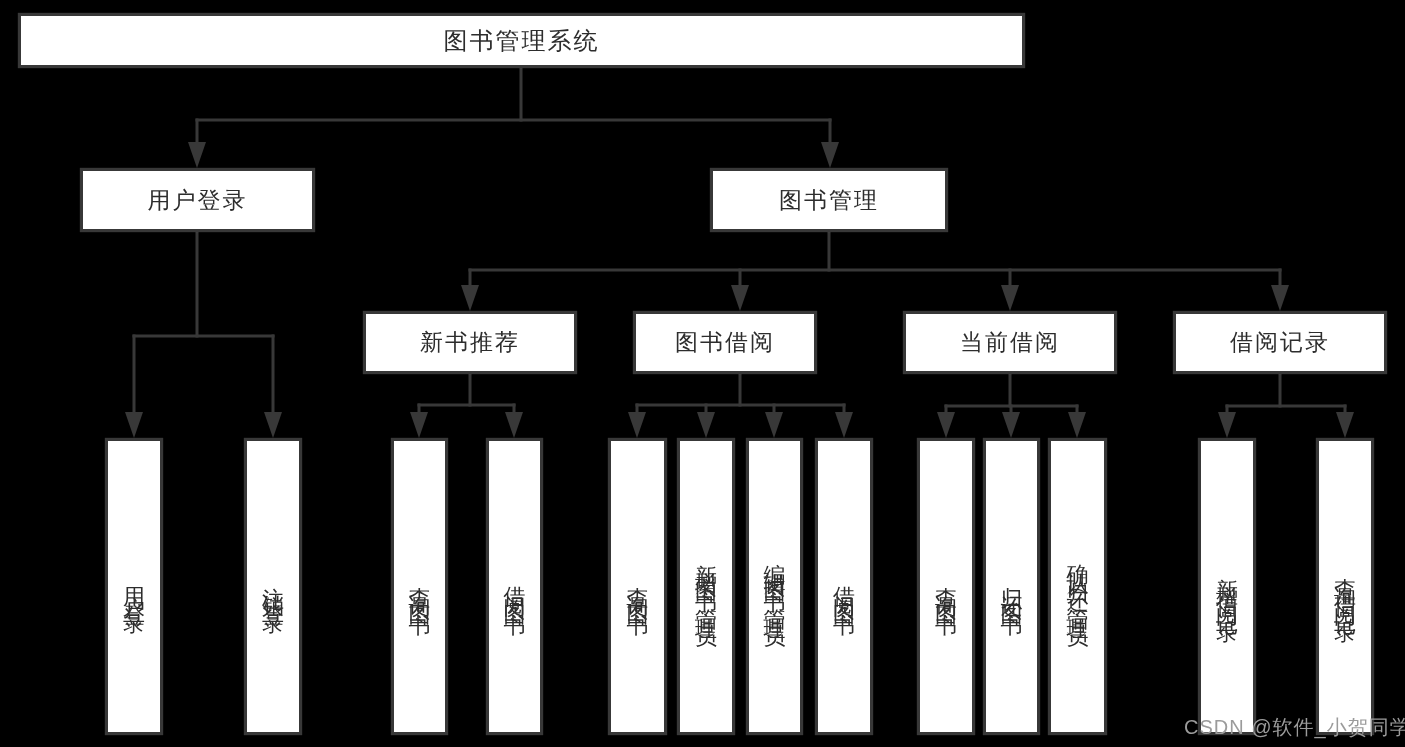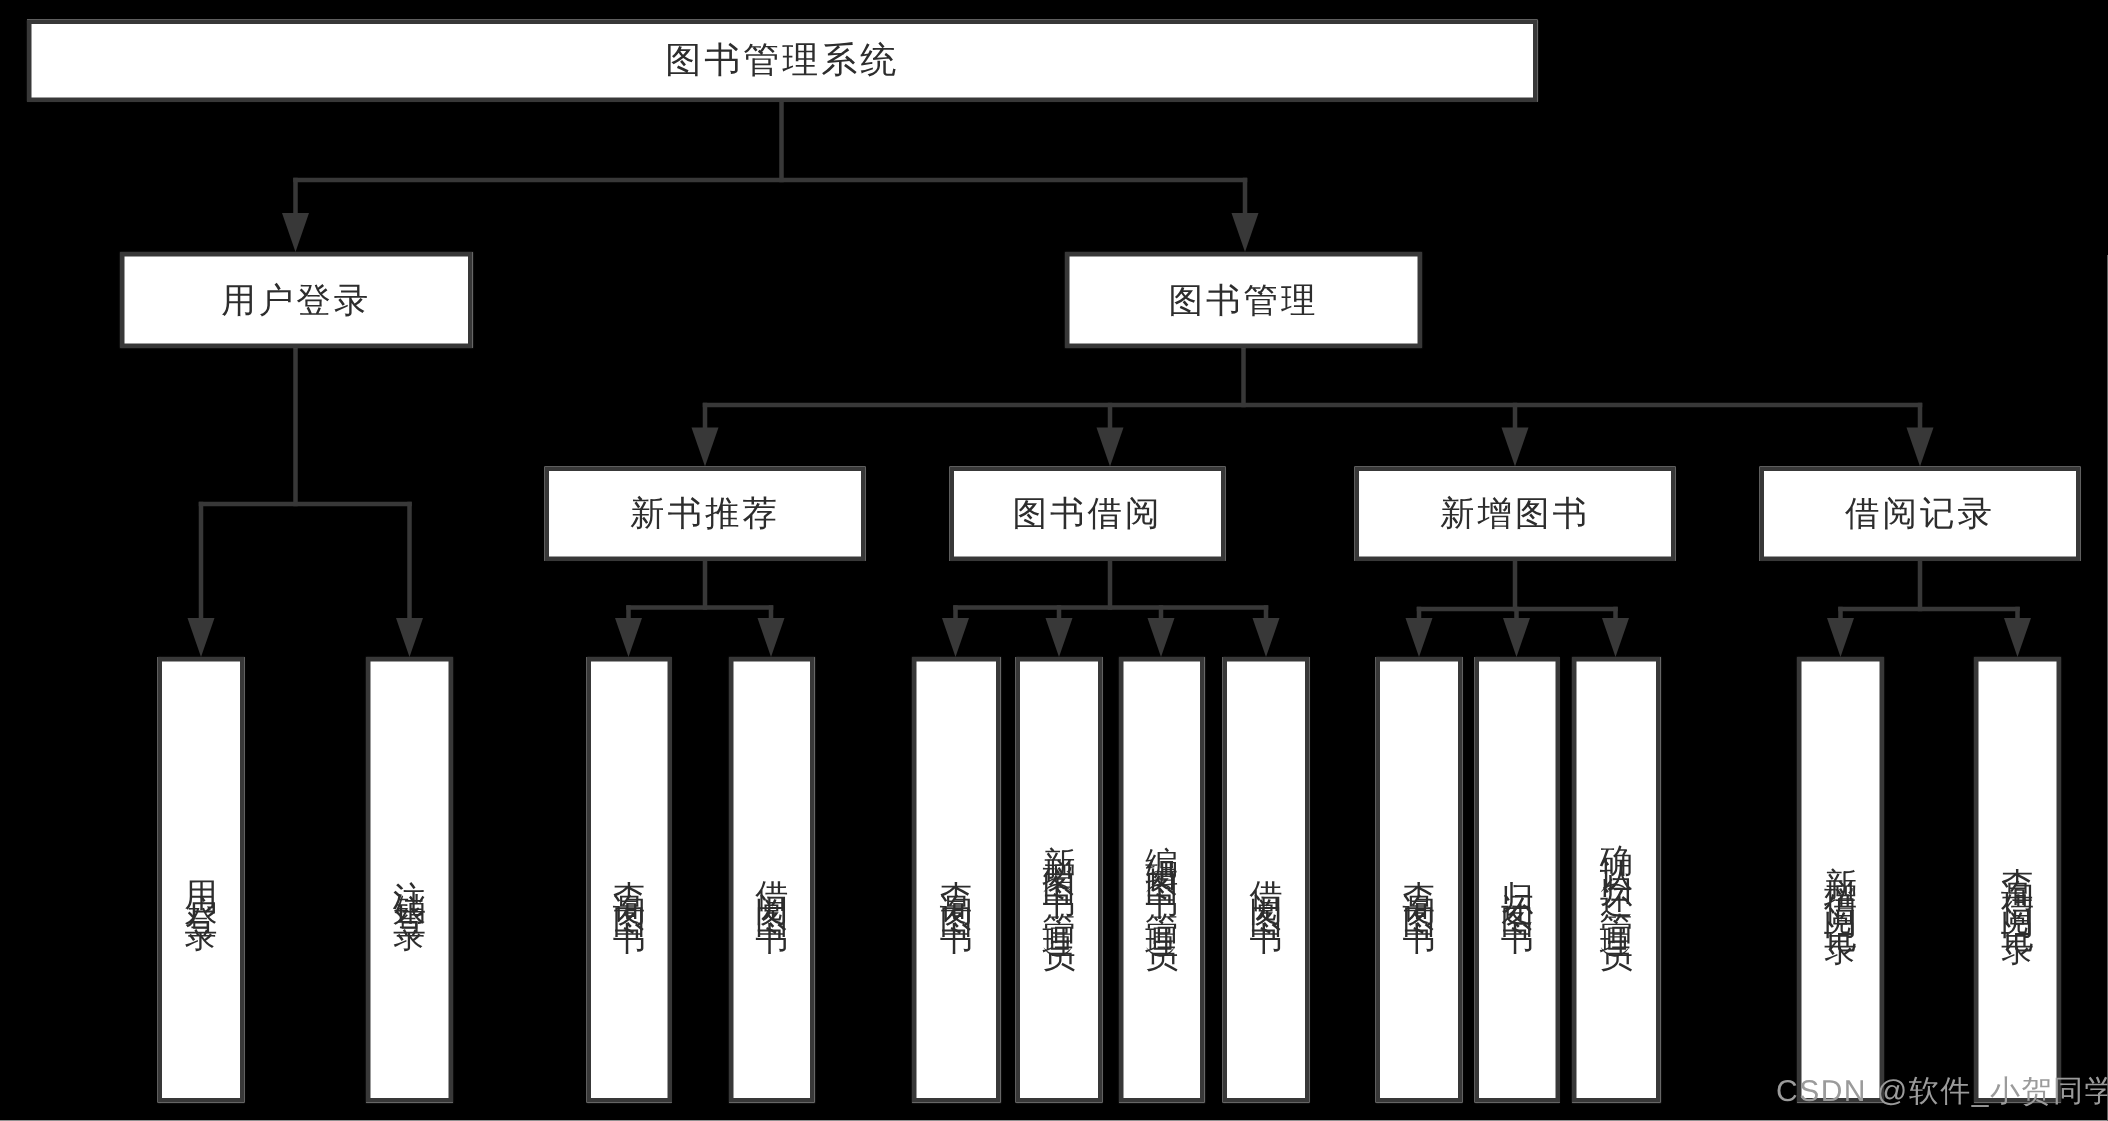--- a/index.html
+++ b/index.html
@@ -138,21 +138,21 @@
     <span>图书管理</span>
   </div>
 
   <div class="node h" style="left:363px;top:311px;width:214px;height:63px">
     <span>新书推荐</span>
   </div>
   <div class="node h" style="left:633px;top:311px;width:184px;height:63px">
     <span>图书借阅</span>
   </div>
   <div class="node h" style="left:903px;top:311px;width:214px;height:63px">
-    <span>新增图书</span>
+    <span>当前借阅</span>
   </div>
   <div class="node h" style="left:1173px;top:311px;width:214px;height:63px">
     <span>借阅记录</span>
   </div>
 
   <div class="node v" style="left:105px;top:438px;width:58px;height:297px">
     <span>用户登录</span>
   </div>
   <div class="node v" style="left:244px;top:438px;width:58px;height:297px">
     <span>注销登录</span>

